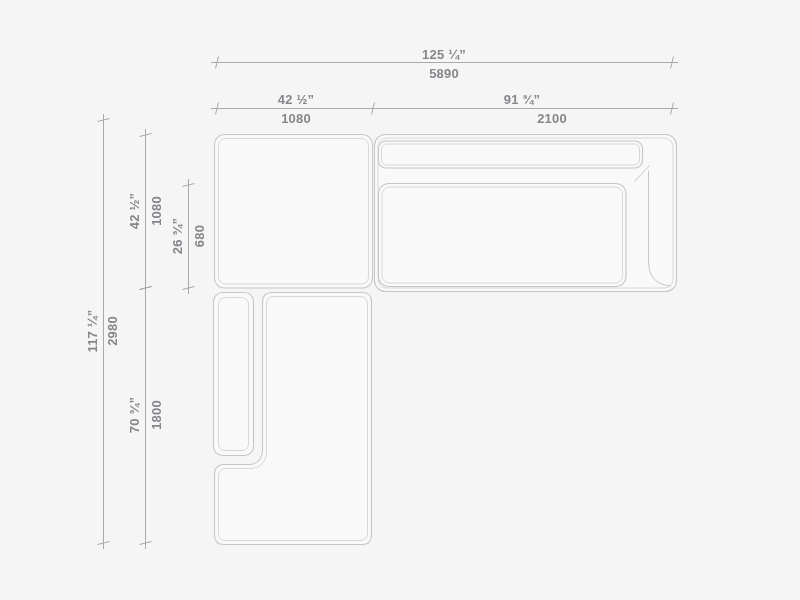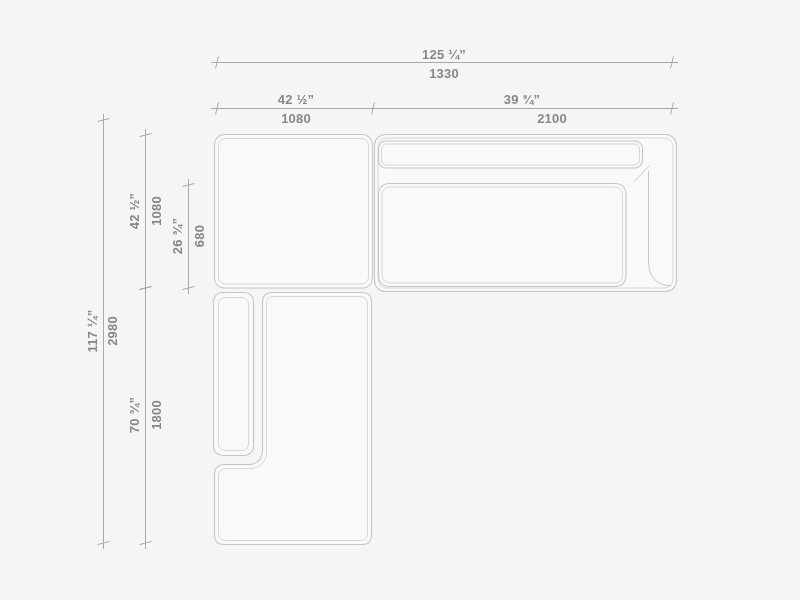--- a/index.html
+++ b/index.html
@@ -93,26 +93,26 @@
       <path class="i" d="M 274 296.5 L 360 296.5 Q 367.5 296.5 367.5 304 L 367.5 533
            Q 367.5 540.5 360 540.5 L 226 540.5 Q 218.5 540.5 218.5 533
            L 218.5 476 Q 218.5 469.5 225 468.5 L 252 468.5
            Q 264.5 467 266.5 454 L 266.5 304 Q 266.5 296.5 274 296.5 Z"></path>
       <rect class="o" x="213.5" y="292.5" width="40" height="163" rx="9"></rect>
       <rect class="i" x="218.5" y="297.5" width="30" height="153" rx="6.5"></rect>
     </g>
   </svg>
 
   <div class="dim" style="left:444px;top:54px">125 ¼”</div>
-  <div class="dim" style="left:444px;top:73px">1330</div>
+  <div class="dim" style="left:444px;top:73px">5890</div>
 
   <div class="dim" style="left:296px;top:99px">42 ½”</div>
   <div class="dim" style="left:296px;top:118px">1080</div>
 
-  <div class="dim" style="left:522px;top:99px">39 ¾”</div>
+  <div class="dim" style="left:522px;top:99px">91 ¾”</div>
   <div class="dim" style="left:552px;top:118px">2100</div>
 
   <div class="dim rot" style="left:92px;top:331px">117 ¼”</div>
   <div class="dim rot" style="left:112px;top:331px">2980</div>
 
   <div class="dim rot" style="left:134px;top:211px">42 ½”</div>
   <div class="dim rot" style="left:156px;top:211px">1080</div>
 
   <div class="dim rot" style="left:177px;top:236px">26 ¾”</div>
   <div class="dim rot" style="left:199px;top:236px">680</div>

